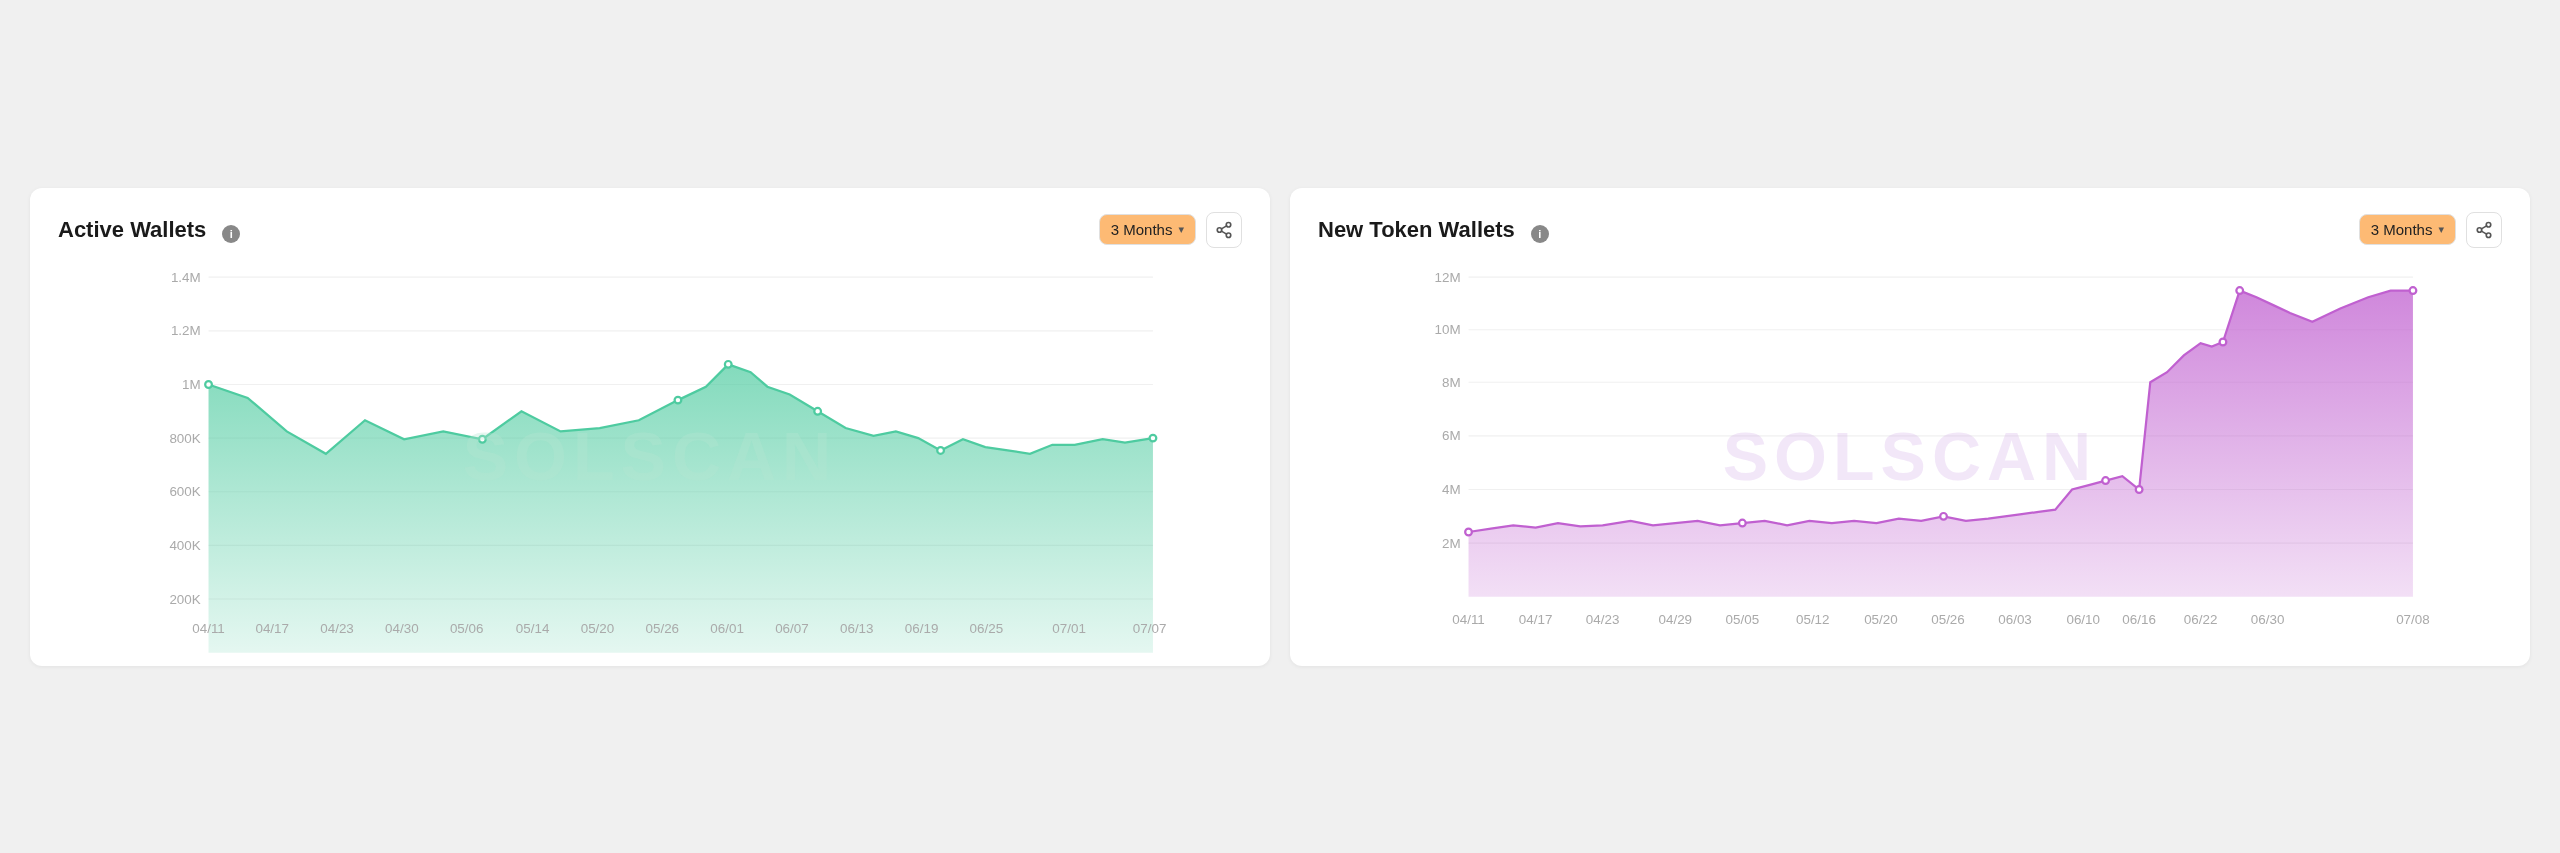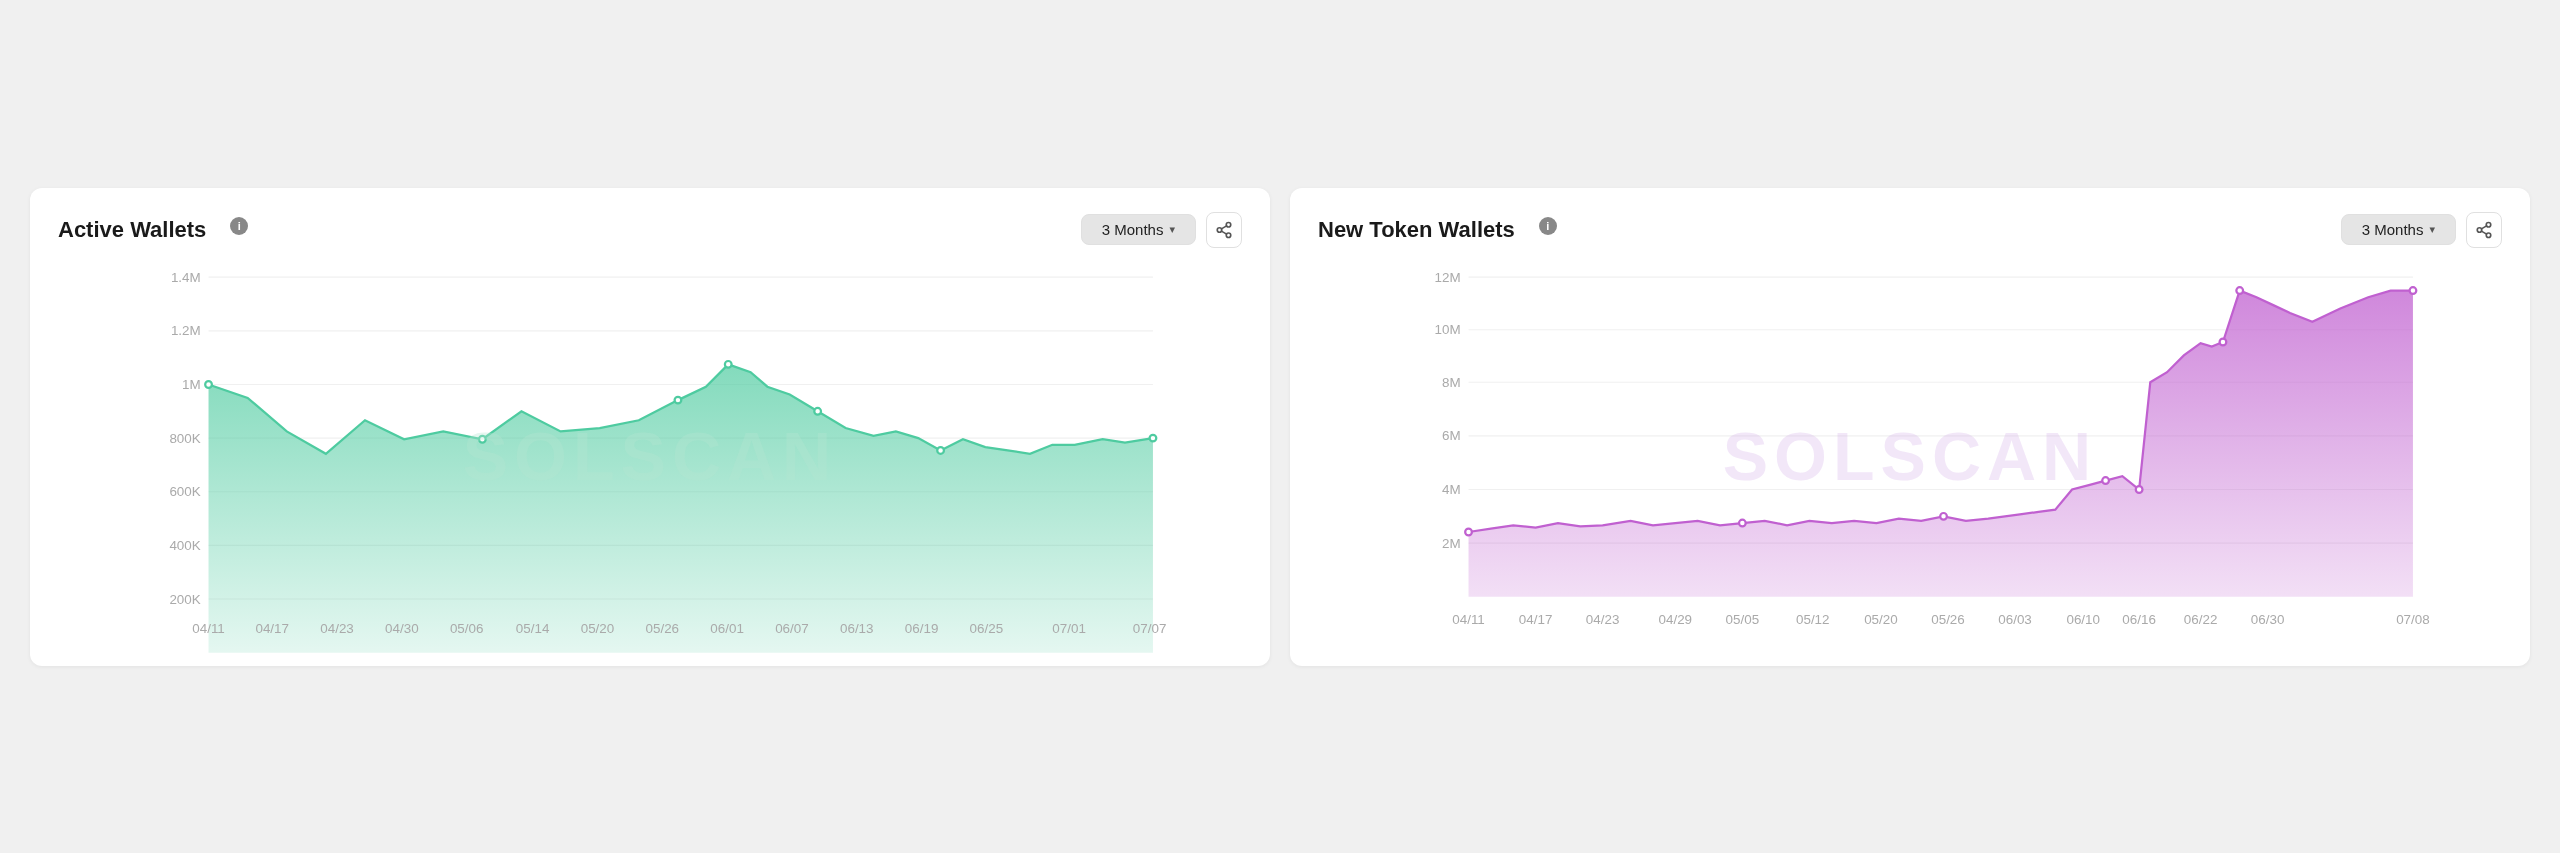--- a/index.html
+++ b/index.html
@@ -27,22 +27,22 @@
       position: relative;
     }
     .card-header {
       display: flex;
       align-items: center;
       justify-content: space-between;
       margin-bottom: 18px;
     }
     .card-title-group {
       display: flex;
-      align-items: flex-start;
-      gap: 24px;
+      align-items: flex-end;
+      gap: 16px;
     }
     .card-title {
       font-size: 22px;
       font-weight: 700;
       color: #1a1a1a;
     }
     .info-icon {
       width: 18px;
       height: 18px;
       border-radius: 50%;
@@ -60,26 +60,26 @@
       display: flex;
       align-items: center;
       gap: 10px;
     }
     .period-selector {
       display: flex;
       align-items: center;
       gap: 6px;
       border: 1.5px solid #e0e0e0;
       border-radius: 8px;
-      padding: 6px 20px;
+      padding: 6px 11px;
       font-size: 15px;
       font-weight: 500;
       color: #222;
       cursor: pointer;
-      background: #e5e5e5;
+      background: #fdba74;
     }
     .chevron-icon {
       font-size: 11px;
       color: #555;
     }
     .share-btn {
       width: 36px;
       height: 36px;
       border: 1.5px solid #e0e0e0;
       border-radius: 8px;

